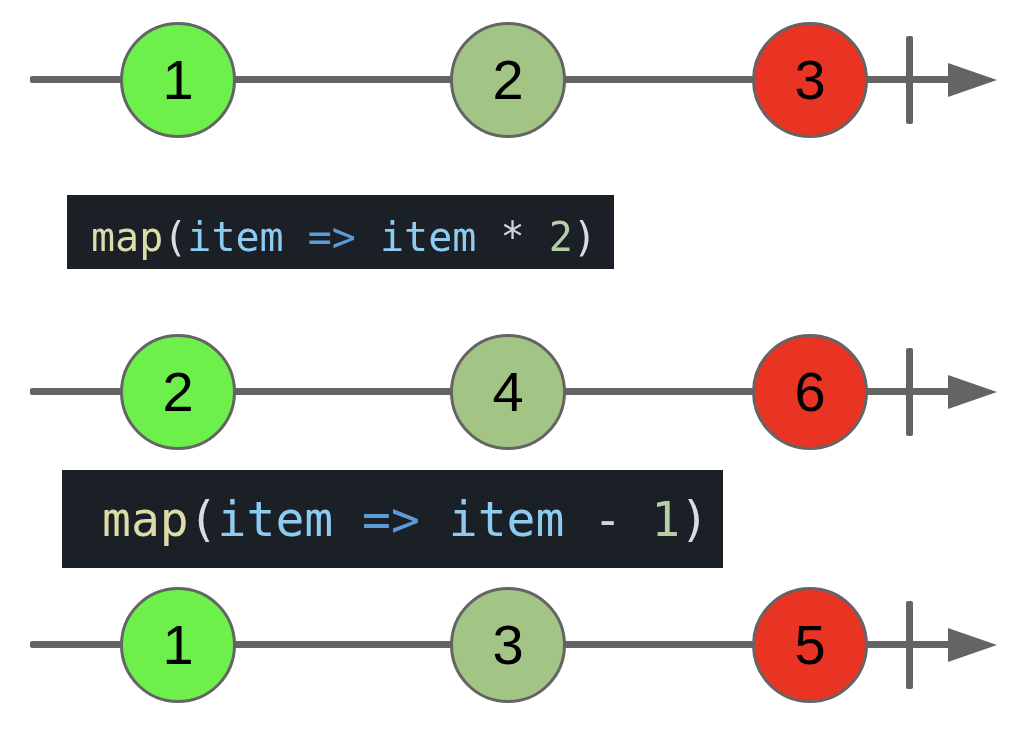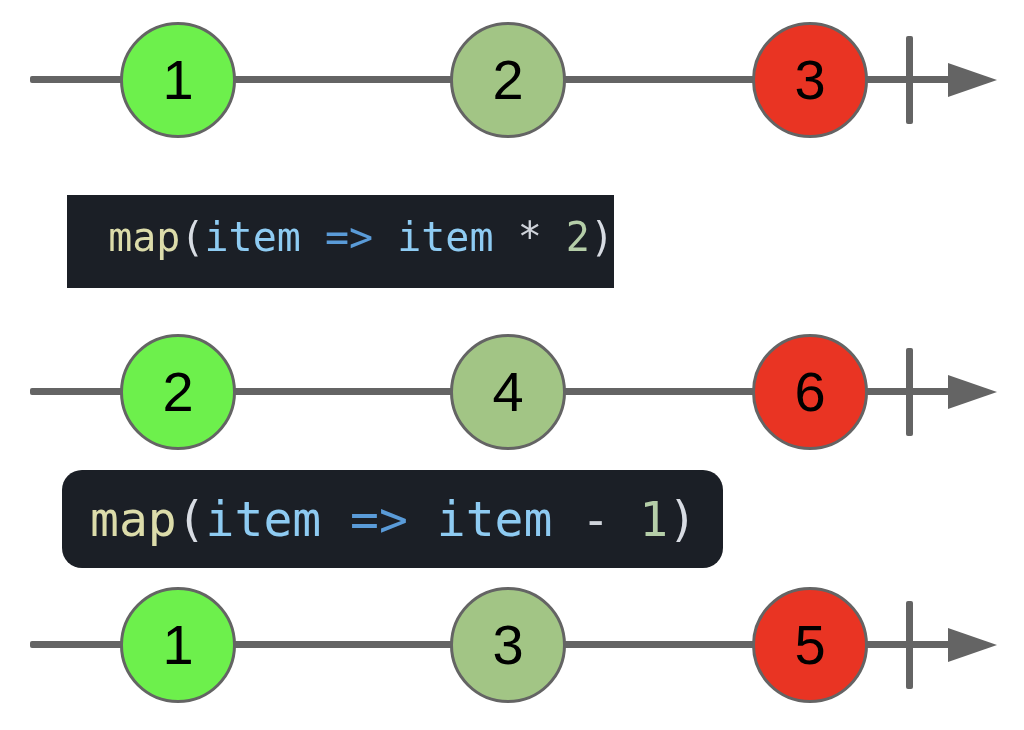--- a/index.html
+++ b/index.html
@@ -61,31 +61,29 @@
   
   .codeblock {
     position: absolute;
     font-family: "DejaVu Sans Mono", "Liberation Mono", monospace;
     white-space: pre;
     overflow: hidden;
     box-sizing: border-box;
   }
   #code-1 {
     left: 67px; top: 195px;
-    width: 547px; height: 93px;
+    width: 547px; height: 74px;
     font-size: 40px; line-height: 85px;
     padding-left: 24px;
-    text-align: right;
   }
   #code-2 {
     left: 62px; top: 470px;
     width: 661px; height: 98px;
     font-size: 48px; line-height: 98px;
-    padding-left: 28px;
-    border-radius: 20px;
+    padding-left: 40px;
   }
 </style>
 </head>
 <body>
 
 <div id="canvas">
 
   <div class="timeline" id="timeline-1">
     <div class="tl-line" style="background-color: rgb(100, 100, 100);"></div>
     <div class="tl-tick" style="background-color: rgb(100, 100, 100);"></div>

